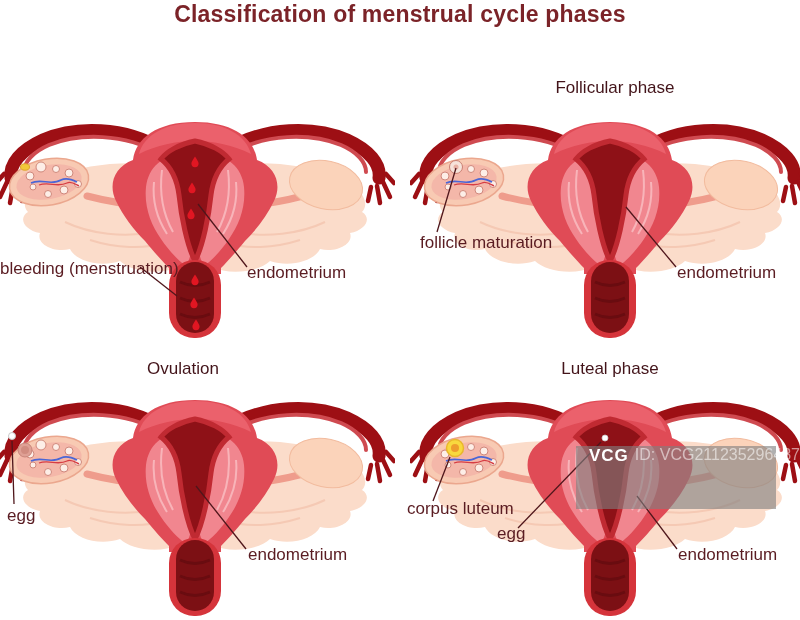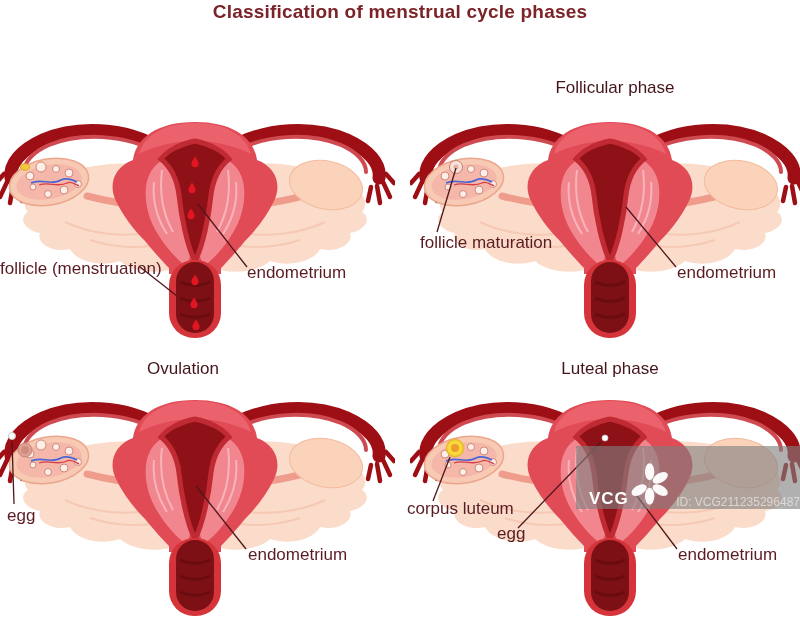--- a/index.html
+++ b/index.html
@@ -2,21 +2,21 @@
 <html><head>
 <meta charset="utf-8">
 <style>
   html,body{margin:0;padding:0;background:#fff;}
   #stage{
     position:relative;width:800px;height:620px;overflow:hidden;background:#fff;
     font-family:"Liberation Sans", sans-serif;
   }
   .title{
     position:absolute;left:0;top:1px;width:800px;text-align:center;
-    font-size:19px;font-weight:700;color:#7b2328;letter-spacing:0.2px;
+    font-size:23px;font-weight:700;color:#7b2328;letter-spacing:0.2px;
   }
   .phase-label{
     position:absolute;font-size:17px;color:#43141a;text-align:center;
   }
   #label-menstruation{left:0;top:81px;width:365px;}
   #label-follicular{left:425px;top:78px;width:380px;}
   #label-ovulation{left:0;top:359px;width:366px;}
   #label-luteal{left:420px;top:359px;width:380px;}
   .ann{
     position:absolute;font-size:17px;color:#5a1c22;white-space:nowrap;
@@ -30,28 +30,28 @@
   #ann-corpus{left:407px;top:499px;}
   #ann-egg-br{left:497px;top:524px;}
   #ann-endo-br{left:678px;top:545px;}
   .uterus-svg{position:absolute;width:400px;height:235px;}
   #svg-menstruation{left:-5px;top:110px;}
   #svg-follicular{left:410px;top:110px;}
   #svg-ovulation{left:-5px;top:388px;}
   #svg-luteal{left:410px;top:388px;}
   #leader-lines{position:absolute;left:0;top:0;width:800px;height:620px;pointer-events:none;}
   #watermark{
-    position:absolute;left:576px;top:446px;width:224px;height:63px;
-    background:rgba(128,128,128,0.62);display:flex;align-items:flex-end;z-index:5;
+    position:absolute;left:576px;top:446px;width:200px;height:63px;
+    background:rgba(128,128,128,0.62);display:flex;align-items:flex-start;z-index:5;
   }
   #watermark .brand{
     font-size:17px;font-weight:700;color:#ffffff;letter-spacing:1px;margin-left:13px;
   }
   #watermark .wm-id{
-    font-size:12px;color:rgba(255,255,255,0.55);margin-left:6px;white-space:nowrap;
+    font-size:16px;color:rgba(255,255,255,0.55);margin-left:6px;white-space:nowrap;
   }
   .hidden-defs{position:absolute;width:0;height:0;}
 </style>
 </head>
 <body>
 
 <div id="stage">
 
   <svg class="hidden-defs" aria-hidden="true">
     <defs>
@@ -175,21 +175,21 @@
       <path d="M437,232 L456,168"></path>
       <path d="M676,267 L626,207"></path>
       <path d="M14,504 L12,441"></path>
       <path d="M246,549 L196,486"></path>
       <path d="M433,501 L450,457"></path>
       <path d="M518,528 L601,442"></path>
       <path d="M677,549 L637,496"></path>
     </g>
   </svg>
 
-  <div class="ann" id="ann-bleeding">follicle (menstruation)</div>
+  <div class="ann" id="ann-bleeding">bleeding (menstruation)</div>
   <div class="ann" id="ann-endo-tl">endometrium</div>
   <div class="ann" id="ann-follicle">follicle maturation</div>
   <div class="ann" id="ann-endo-tr">endometrium</div>
   <div class="ann" id="ann-egg-bl">egg</div>
   <div class="ann" id="ann-endo-bl">endometrium</div>
   <div class="ann" id="ann-corpus">corpus luteum</div>
   <div class="ann" id="ann-egg-br">egg</div>
   <div class="ann" id="ann-endo-br">endometrium</div>
 
   <div id="watermark">

